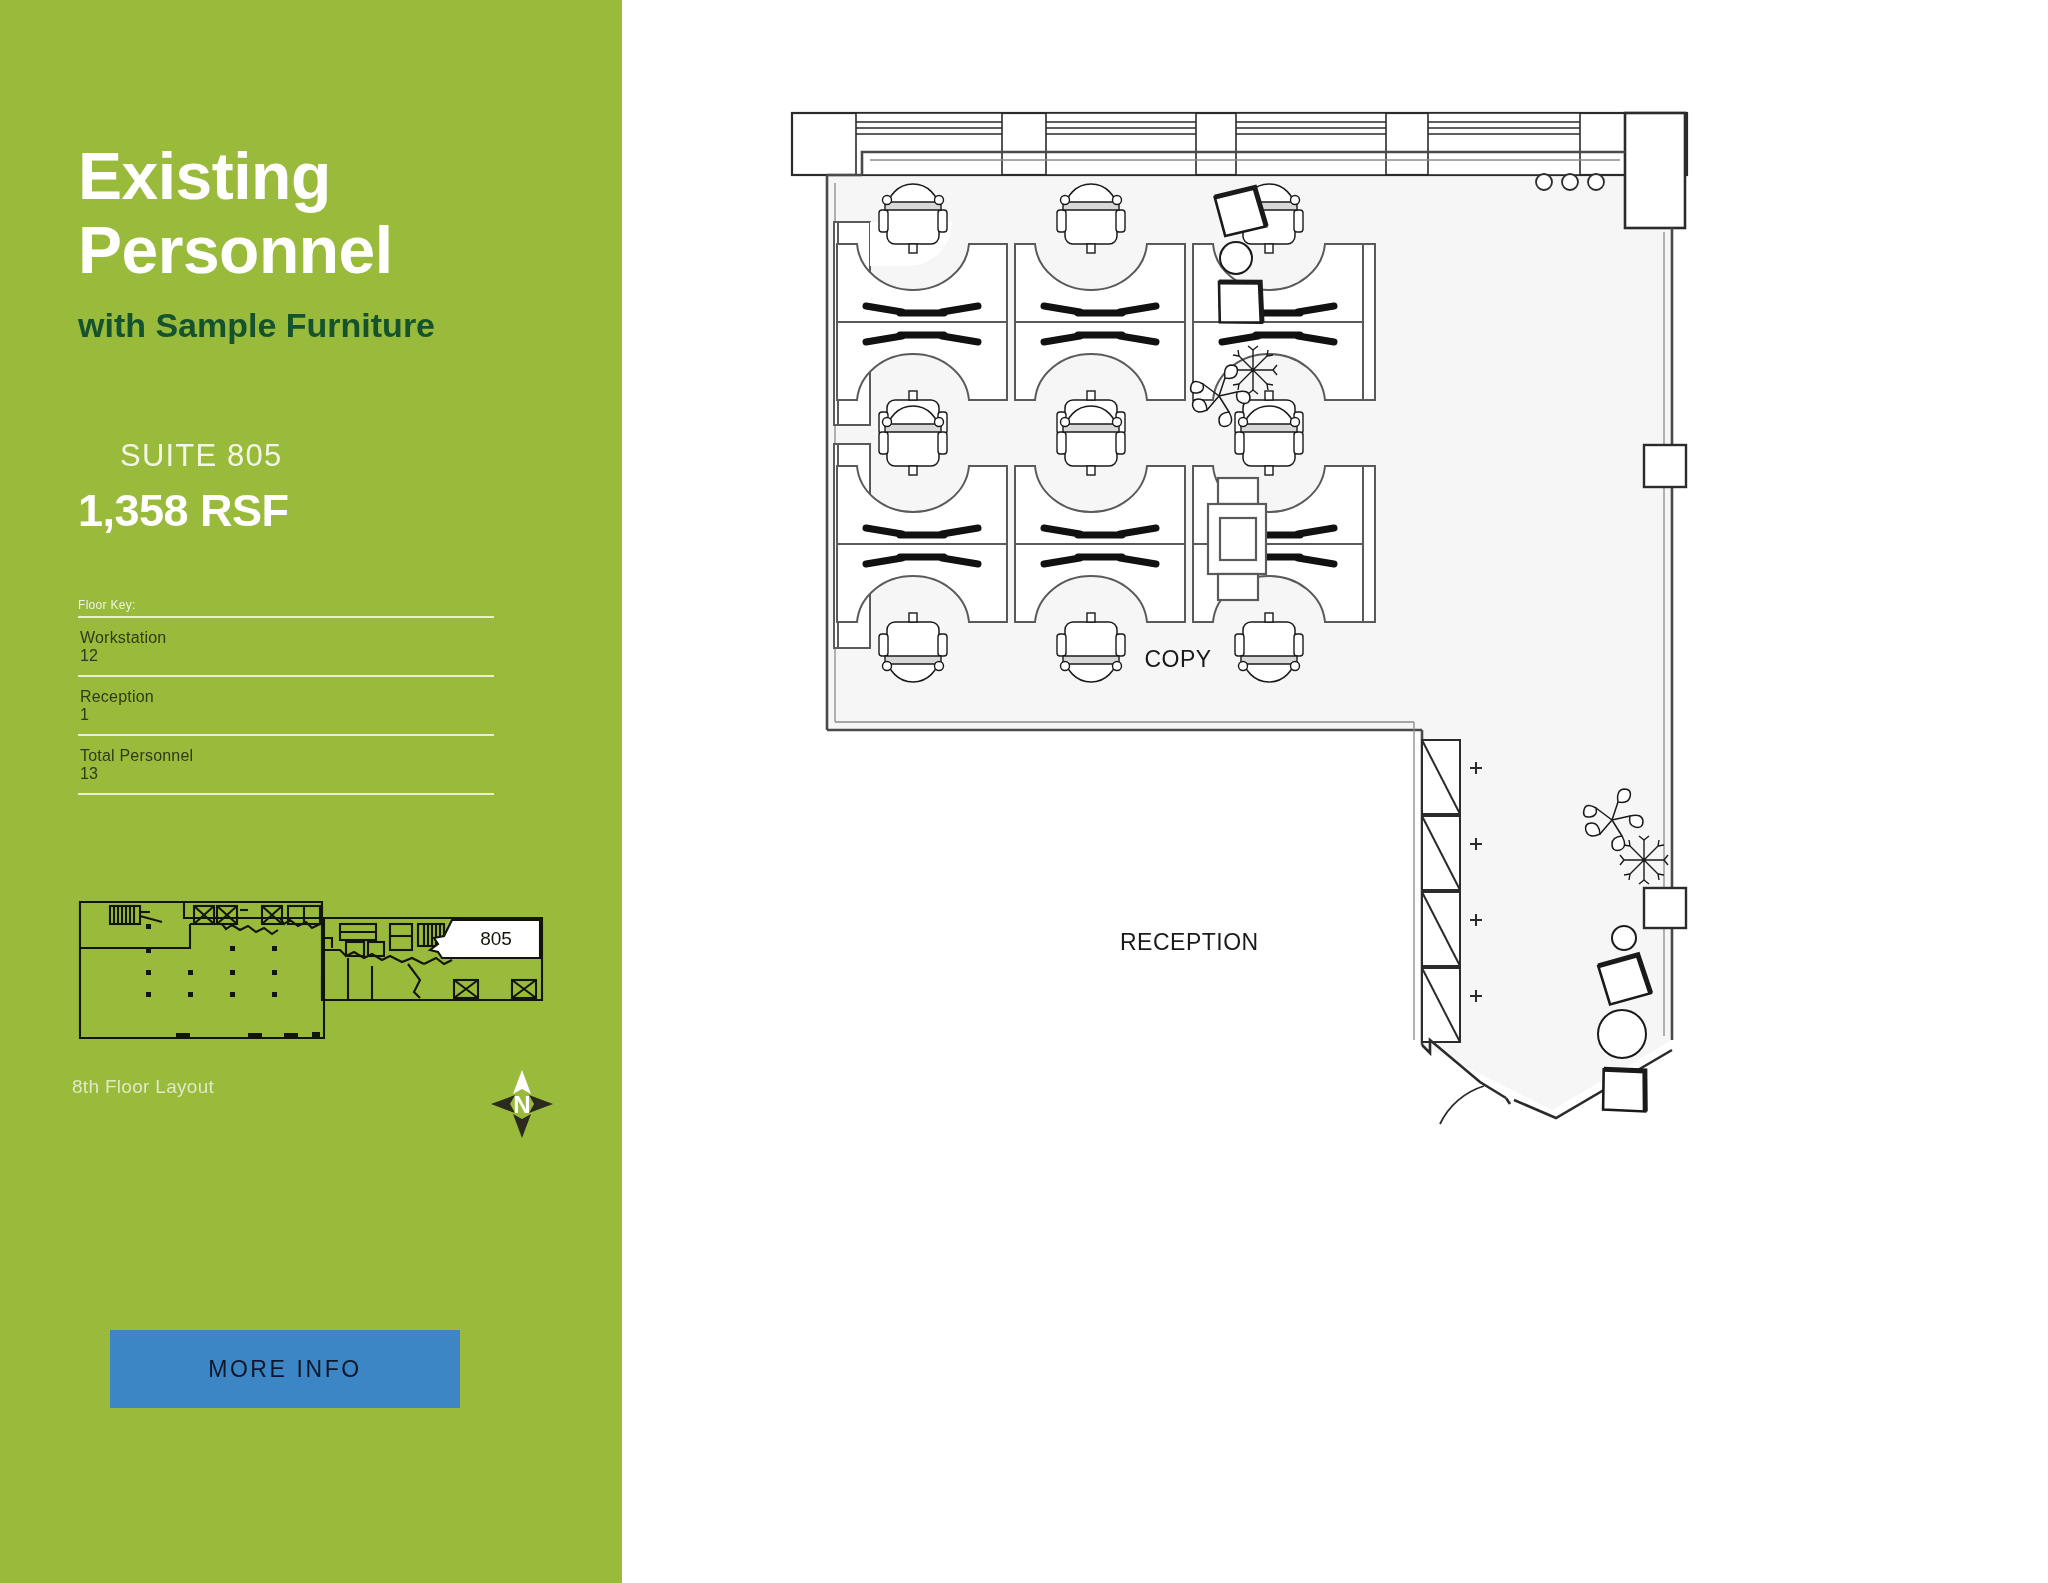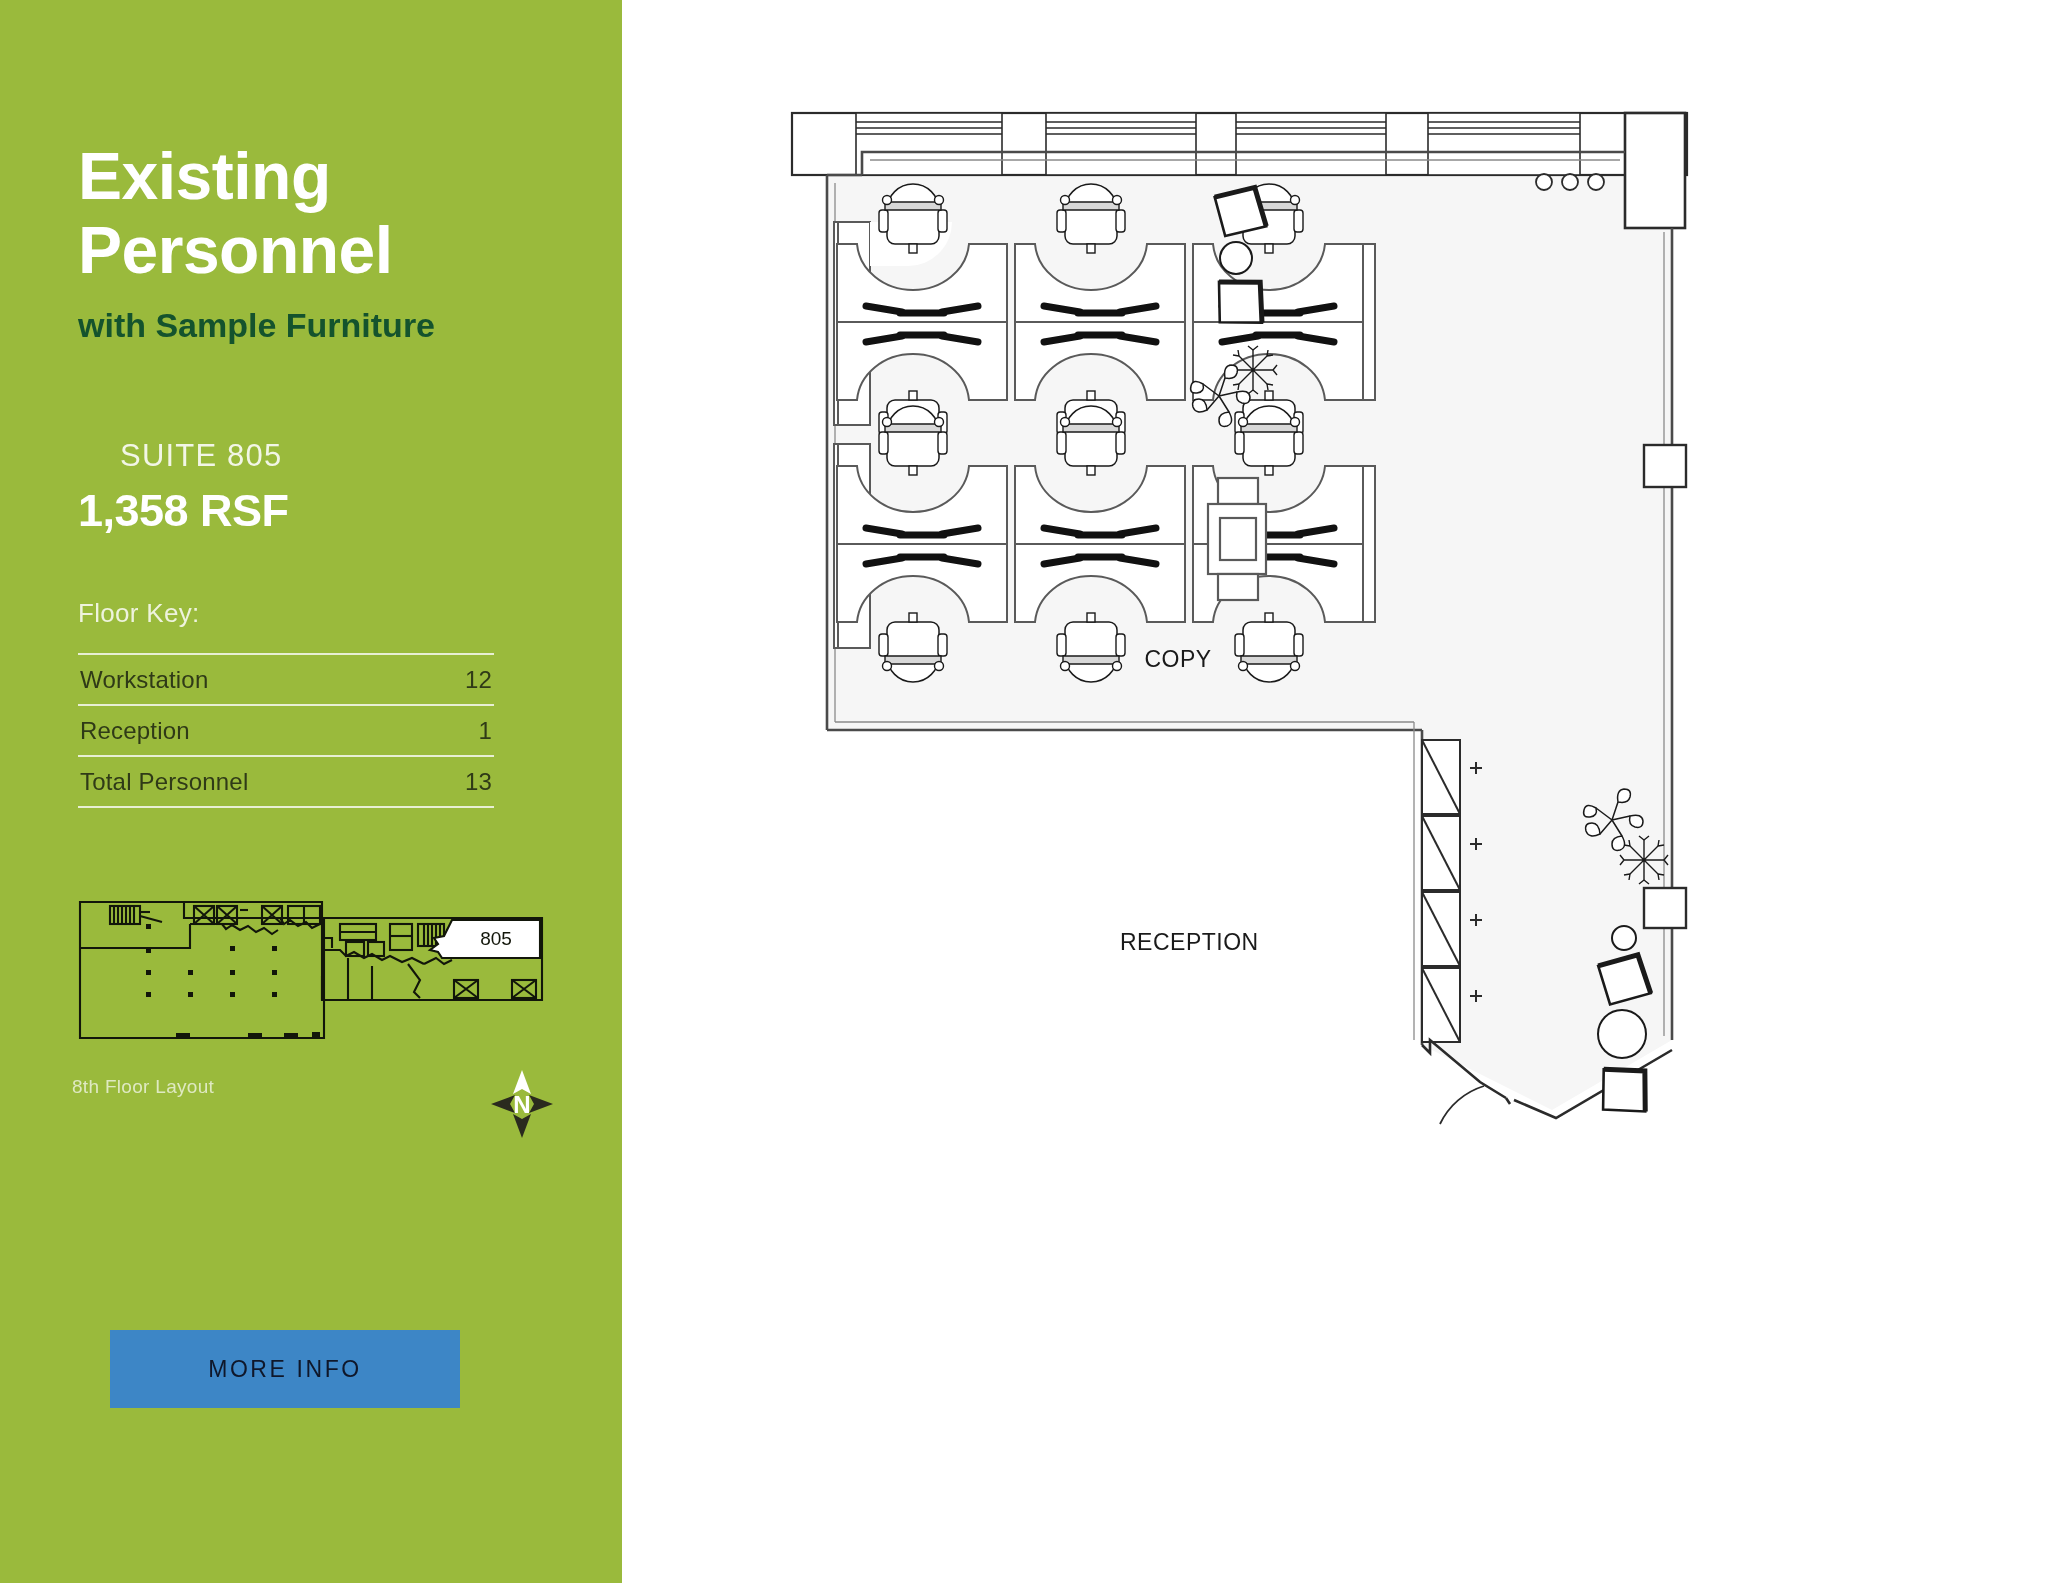--- a/index.html
+++ b/index.html
@@ -73,38 +73,39 @@
 
   
   #floor-key {
     position: absolute;
     left: 78px;
     top: 598px;
     width: 416px;
   }
   #floor-key-title {
     color: #eef3dd;
-    font-size: 26px;
+    font-size: 12px;
     font-weight: 400;
-    padding-bottom: 24px;
+    padding-bottom: 4px;
     letter-spacing: 0.3px;
   }
   .key-divider {
     height: 2px;
     background: #e8efd4;
     width: 100%;
   }
   .key-row {
     display: flex;
     justify-content: space-between;
     align-items: baseline;
     padding: 11px 2px 10px 2px;
     color: #2f3a17;
-    font-size: 24px;
+    font-size: 16px;
     font-weight: 400;
+    flex-direction: column;
   }
   .key-row .key-label { letter-spacing: 0.2px; }
   .key-row .key-value { letter-spacing: 0.2px; }
 
   
   #floor-thumb-wrap {
     position: absolute;
     left: 72px;
     top: 880px;
     width: 480px;

